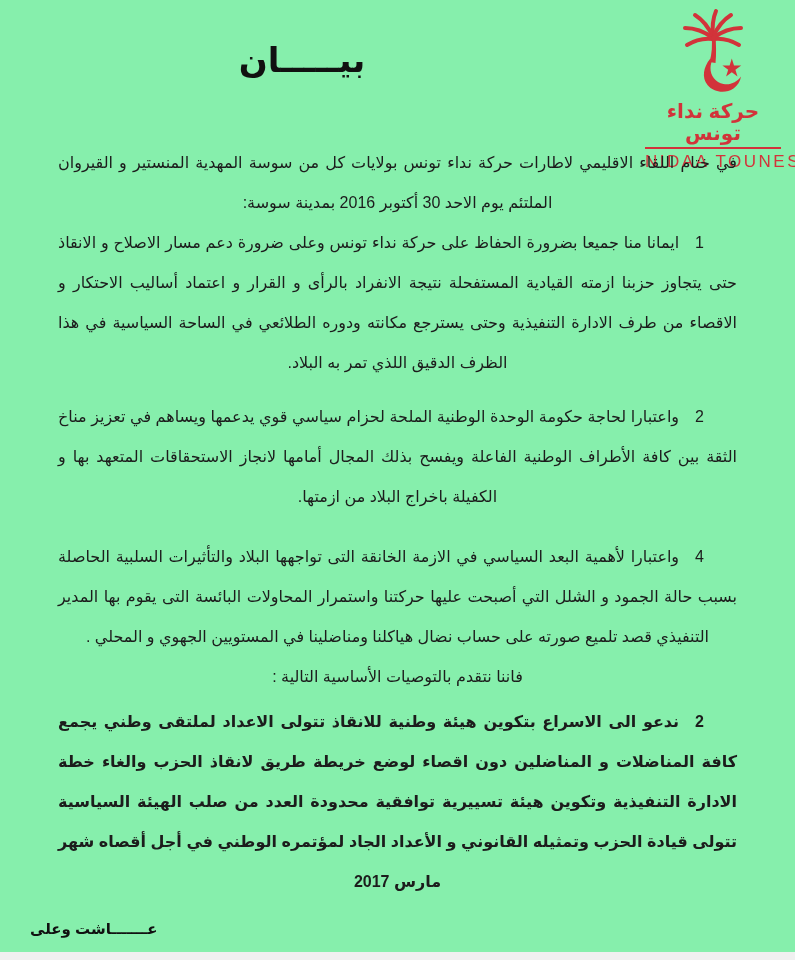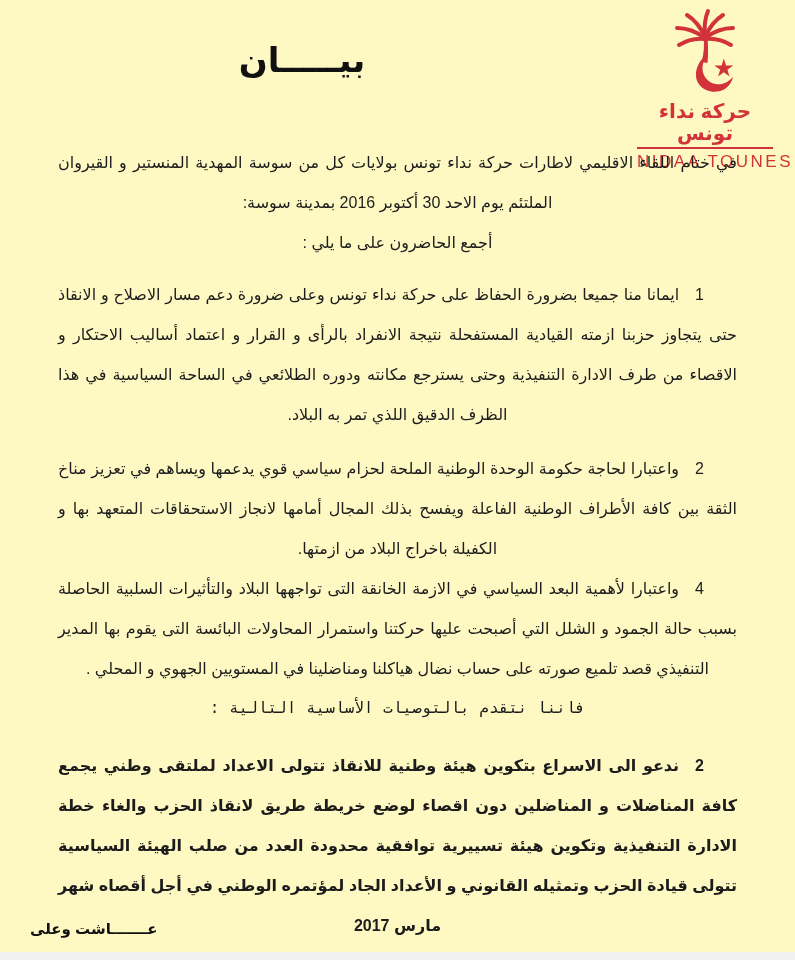--- a/index.html
+++ b/index.html
@@ -4,34 +4,34 @@
 <style>
   * { margin: 0; padding: 0; box-sizing: border-box; }
   html, body { background: #ffffff; }
   body {
     width: 795px; height: 960px;
     position: relative;
     overflow: hidden;
     font-family: "Liberation Sans", "DejaVu Sans", sans-serif;
     color: #1c1c1c;
   }
-  .page { position: absolute; inset: 0; background: #fef9c3; padding-left: 48px; }
+  .page { position: absolute; inset: 0; background: #86efac; padding-left: 48px; }
 
   
   .title {
     position: absolute; top: 40px; left: 0; width: 76%;
     text-align: center;
     font-size: 34px; font-weight: 700;
     direction: rtl;
     color: #111111;
   }
 
   
   .logo {
-    position: absolute; top: 6px; right: 22px; width: 136px;
+    position: absolute; top: 6px; right: 14px; width: 136px;
     text-align: center;
   }
   .logo-icon { display: block; margin: 0 auto; }
   .logo-ar {
     direction: rtl;
     font-size: 20px; font-weight: 700;
     color: var(--brand-red, #d2333a);
     line-height: 22px;
     margin-top: 2px;
   }
@@ -49,23 +49,23 @@
   .content {
     position: absolute; top: 143px; right: 58px; left: 58px;
     direction: rtl;
     font-size: 16px; line-height: 40px;
     text-align: justify;
   }
   .content p { text-align-last: center; }
   .para.numbered { text-indent: 33px; }
   .num { margin-left: 16px; }
   .agreement { text-align: center; text-align-last: center; margin-bottom: 10px; }
-  .transition { text-align: left; text-align-last: center; margin-bottom: 17px; font-family: Liberation Mono, monospace; }
-  .p1 { margin-bottom: 14px; margin-top: 12px; }
-  .p2 { }
+  .transition { text-align: left; text-align-last: center; margin-bottom: 5px; }
+  .p1 { margin-bottom: 14px; }
+  .p2 { margin-bottom: 20px; }
   .p3 { margin-bottom: 16px; }
   .rec { font-weight: 700; }
   .rec1 { margin-bottom: 20px; }
 
   
   .footer {
     position: absolute; top: 920px; left: 30px;
     direction: rtl;
     font-size: 15px; font-weight: 700;
     color: #111111;
@@ -100,21 +100,20 @@
       <path fill="var(--brand-red, #d2333a)" d="M68.8 52.5 L71 59.4 L78.2 59.5 L72.4 63.7 L74.5 70.5 L68.8 66.3 L63.1 70.5 L65.2 63.7 L59.4 59.5 L66.6 59.4 Z"></path>
     </svg>
     <div class="logo-ar">حركة نداء تونس</div>
     <div class="logo-divider"></div>
     <div class="logo-en">NIDAA TOUNES</div>
   </div>
 
   <main class="content">
 
     <p class="para intro">في ختام اللقاء الاقليمي لاطارات حركة نداء تونس بولايات كل من سوسة المهدية المنستير و القيروان الملتئم يوم الاحد 30 أكتوبر 2016 بمدينة سوسة:</p>
-    <p class="agreement">أجمع الحاضرون على ما يلي :</p>
 
     <p class="para numbered p1"><span class="num">1</span><span>ايمانا منا جميعا بضرورة الحفاظ على حركة نداء تونس وعلى ضرورة دعم مسار الاصلاح و الانقاذ حتى يتجاوز حزبنا ازمته القيادية المستفحلة نتيجة الانفراد بالرأى و القرار و اعتماد أساليب الاحتكار و الاقصاء من طرف الادارة التنفيذية وحتى يسترجع مكانته ودوره الطلائعي في الساحة السياسية في هذا الظرف الدقيق اللذي تمر به البلاد.</span></p>
 
     <p class="para numbered p2"><span class="num">2</span><span>واعتبارا لحاجة حكومة الوحدة الوطنية الملحة لحزام سياسي قوي يدعمها ويساهم في تعزيز مناخ الثقة بين كافة الأطراف الوطنية الفاعلة ويفسح بذلك المجال أمامها لانجاز الاستحقاقات المتعهد بها و الكفيلة باخراج البلاد من ازمتها.</span></p>
 
 
     <p class="para numbered p4"><span class="num">4</span><span>واعتبارا لأهمية البعد السياسي في الازمة الخانقة التى تواجهها البلاد والتأثيرات السلبية الحاصلة بسبب حالة الجمود و الشلل التي أصبحت عليها حركتنا واستمرار المحاولات البائسة التى يقوم بها المدير التنفيذي قصد تلميع صورته على حساب نضال هياكلنا ومناضلينا في المستويين الجهوي و المحلي .</span></p>
 
     <p class="transition">فاننا نتقدم بالتوصيات الأساسية التالية :</p>
 

